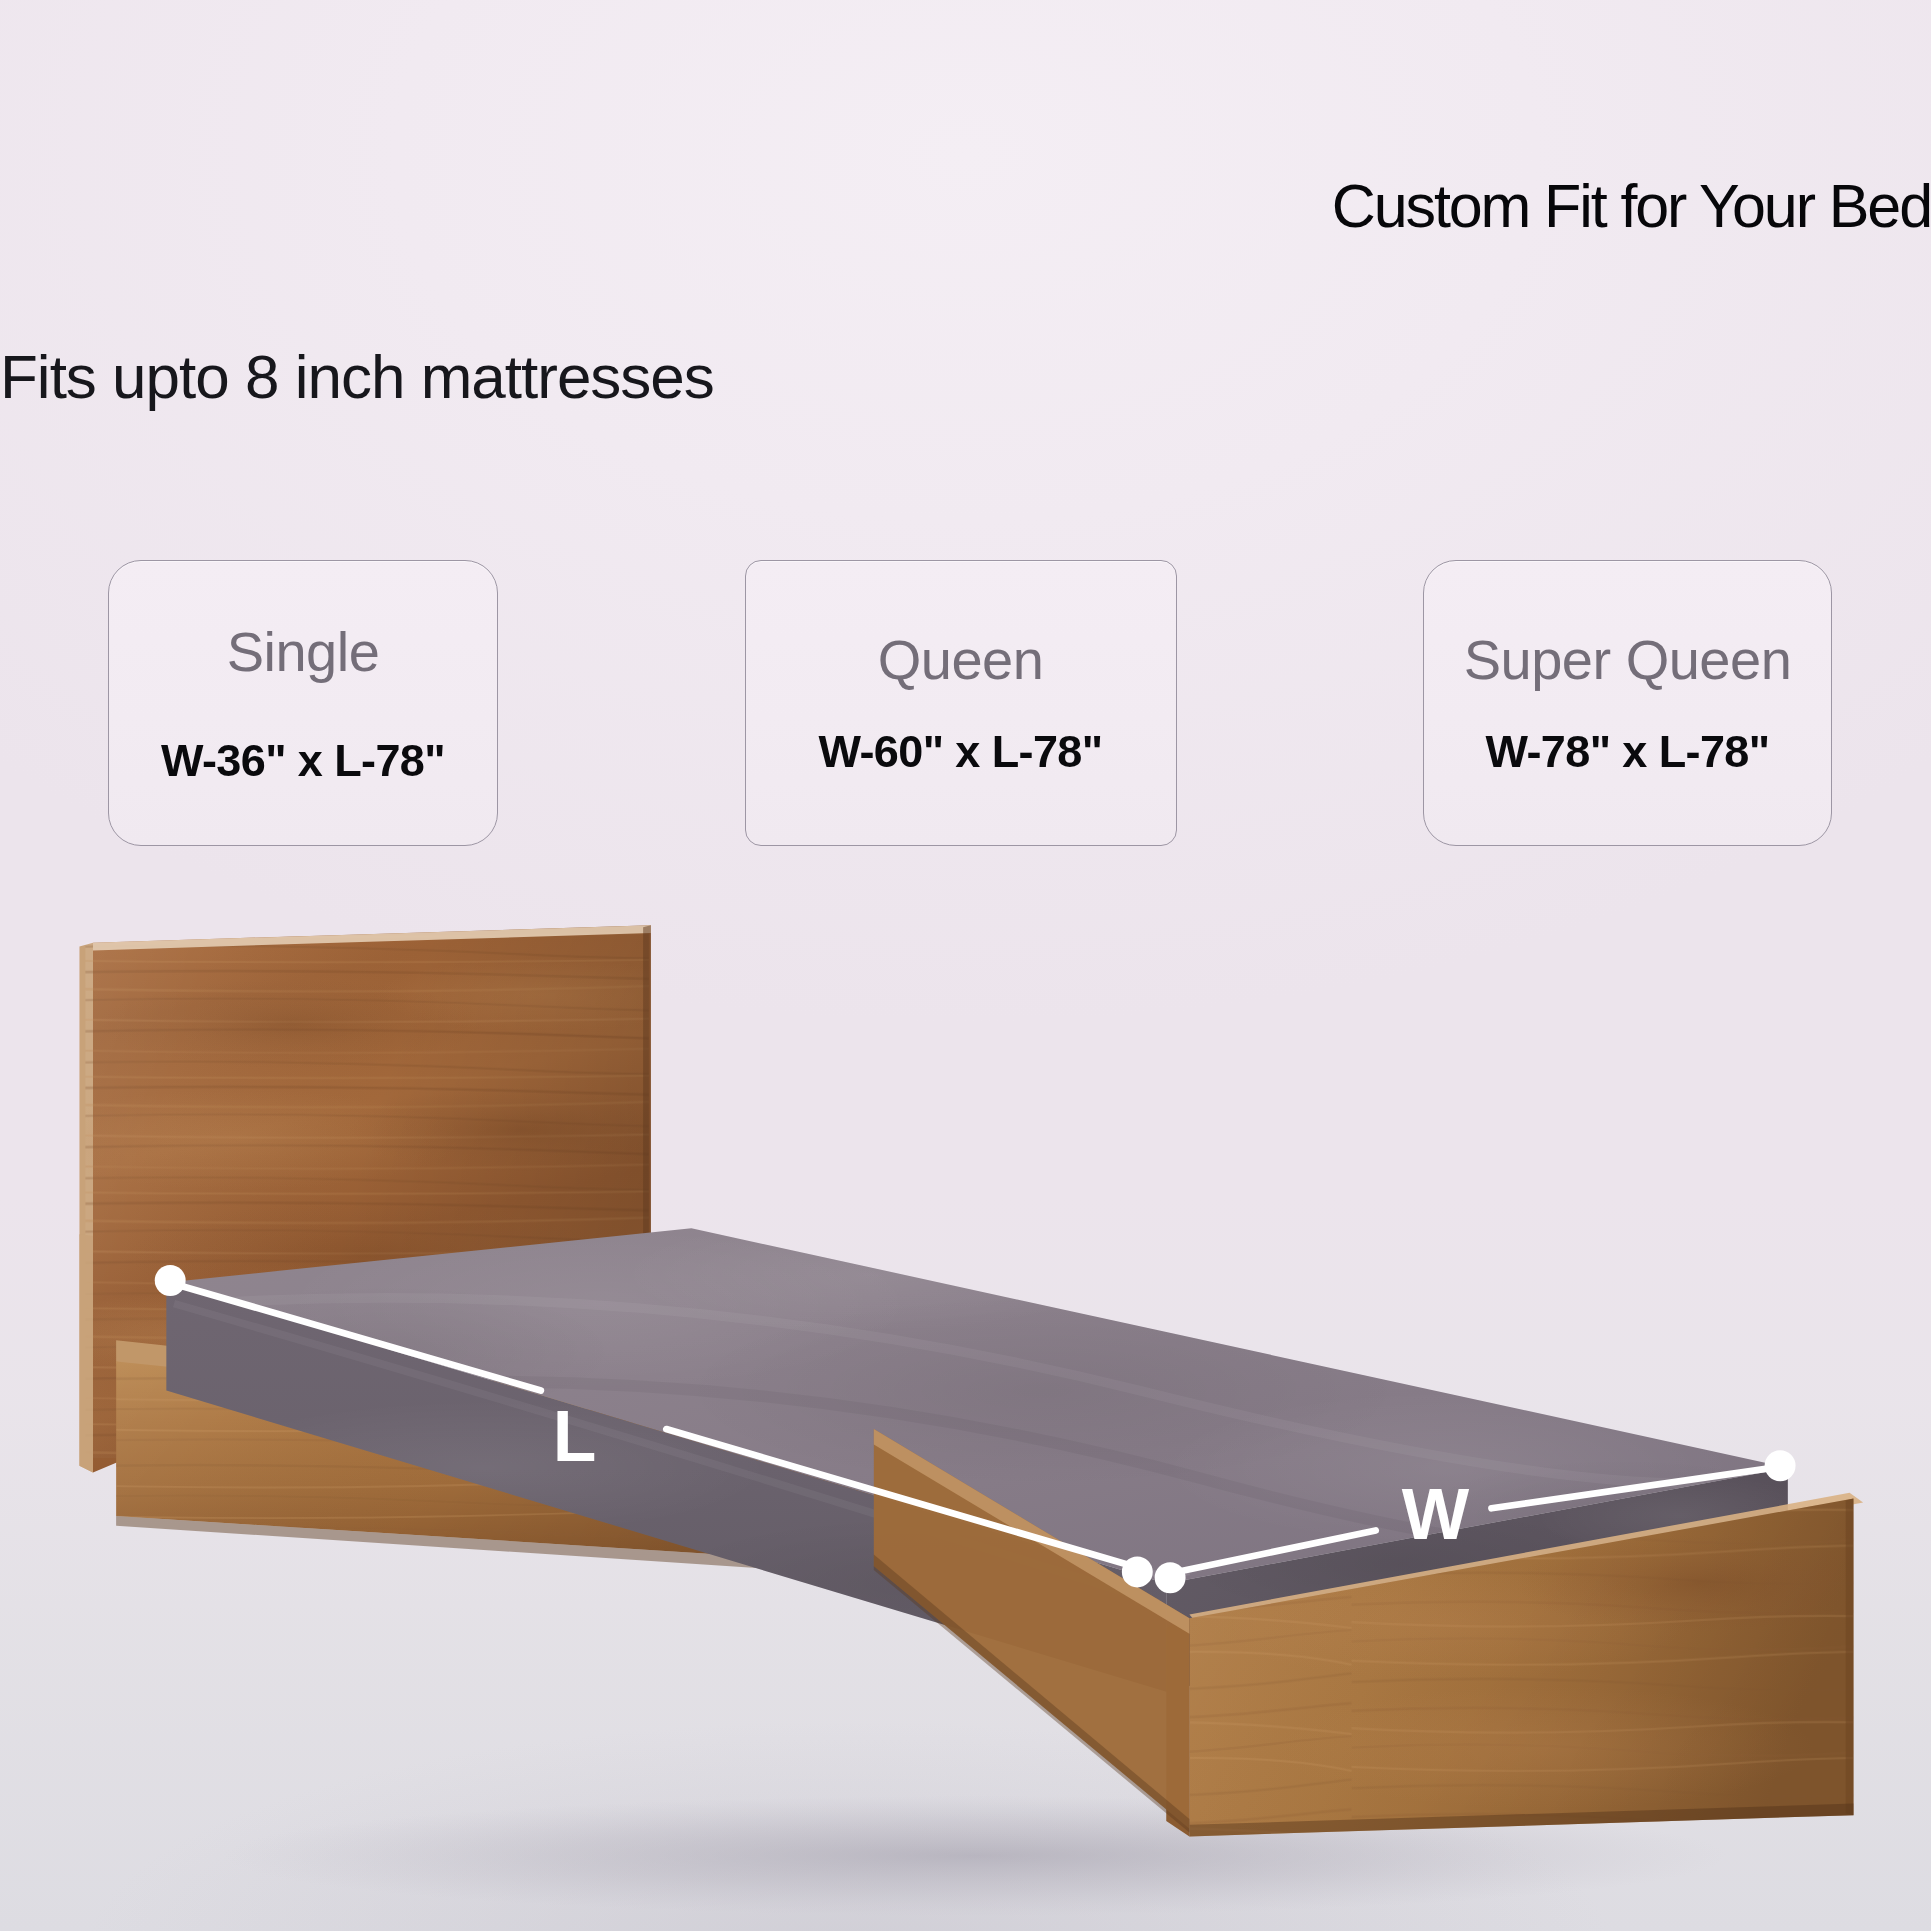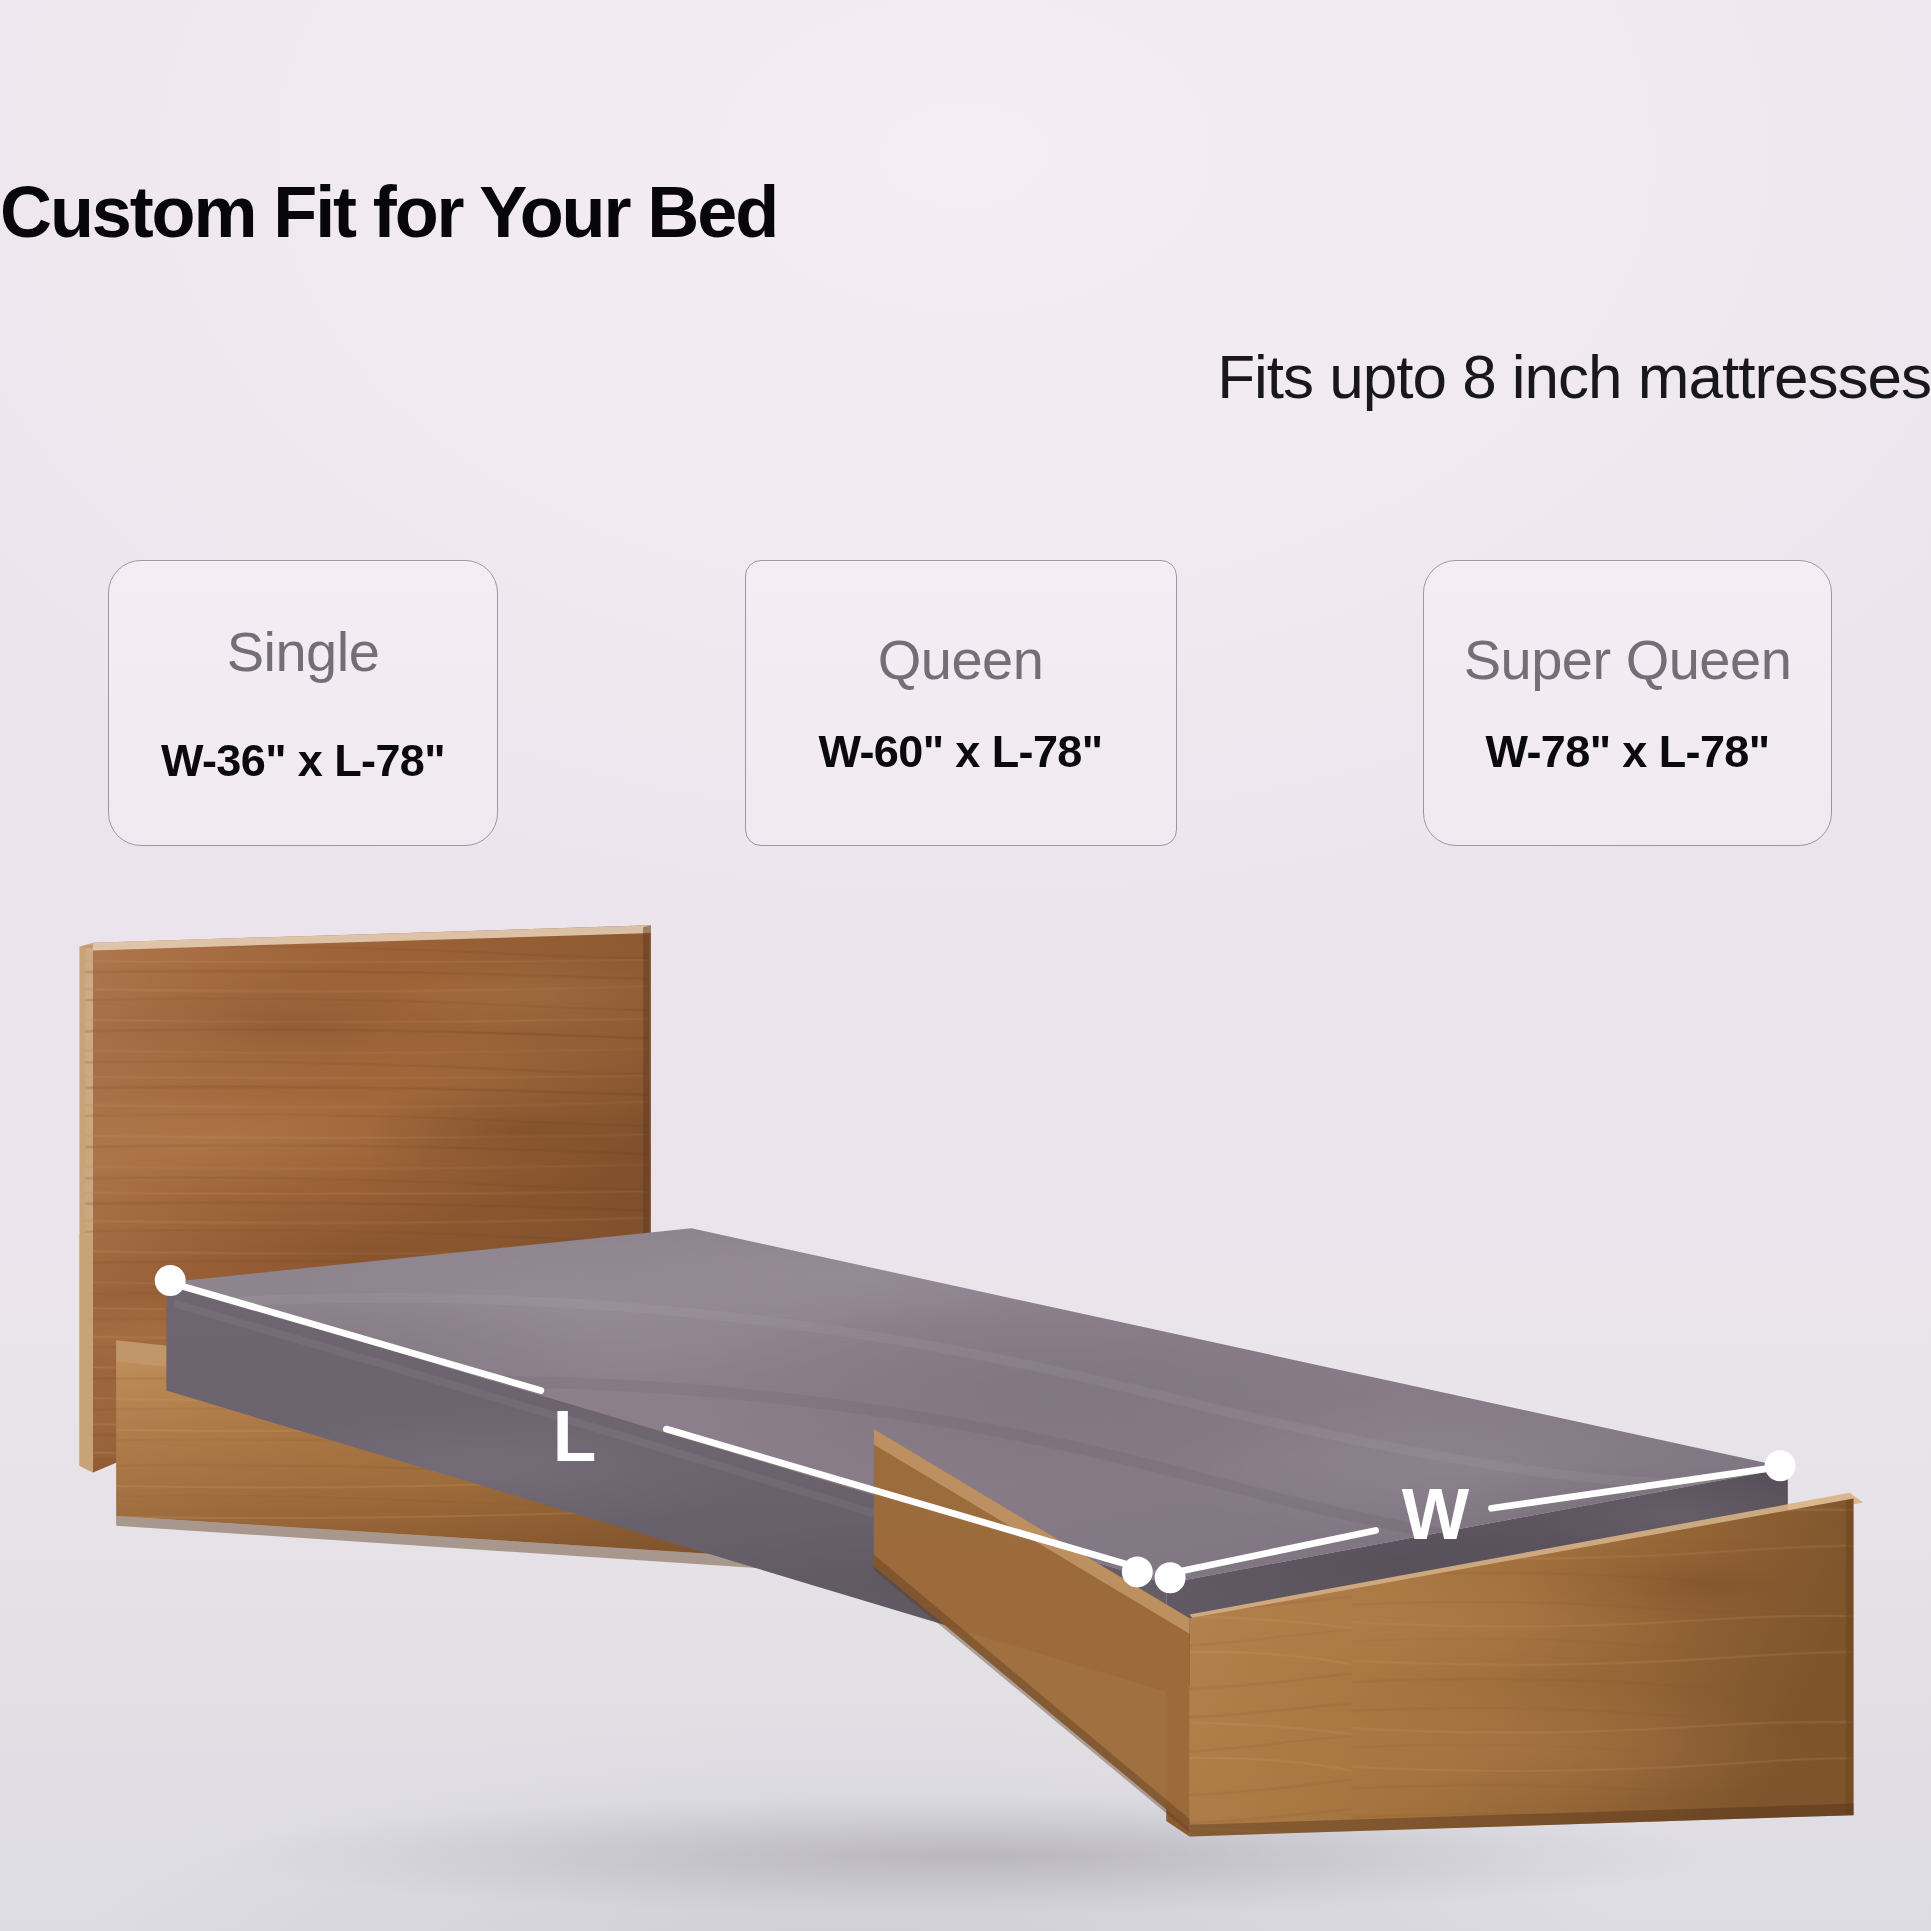--- a/index.html
+++ b/index.html
@@ -35,32 +35,32 @@
     height: 502px;
     background: radial-gradient(ellipse 1062px 319px at 44% 104%,
         rgba(198,196,205,0.55) 0%, rgba(198,196,205,0) 72%);
   }
 
   
   .headline {
     position: absolute;
     top: 176px;
     left: 0; right: 0;
-    text-align: left;
-    font-size: 72px;
-    font-weight: 700;
+    text-align: right;
+    font-size: 61px;
+    font-weight: 400;
     letter-spacing: -2.1px;
     color: #07070a;
     line-height: 1;
   }
   .subhead {
     position: absolute;
     top: 346px;
     left: 0; right: 0;
-    text-align: right;
+    text-align: left;
     font-size: 62px;
     font-weight: 400;
     letter-spacing: -1px;
     color: #17171c;
     line-height: 1;
   }
 
   
   .cards {
     position: absolute;

